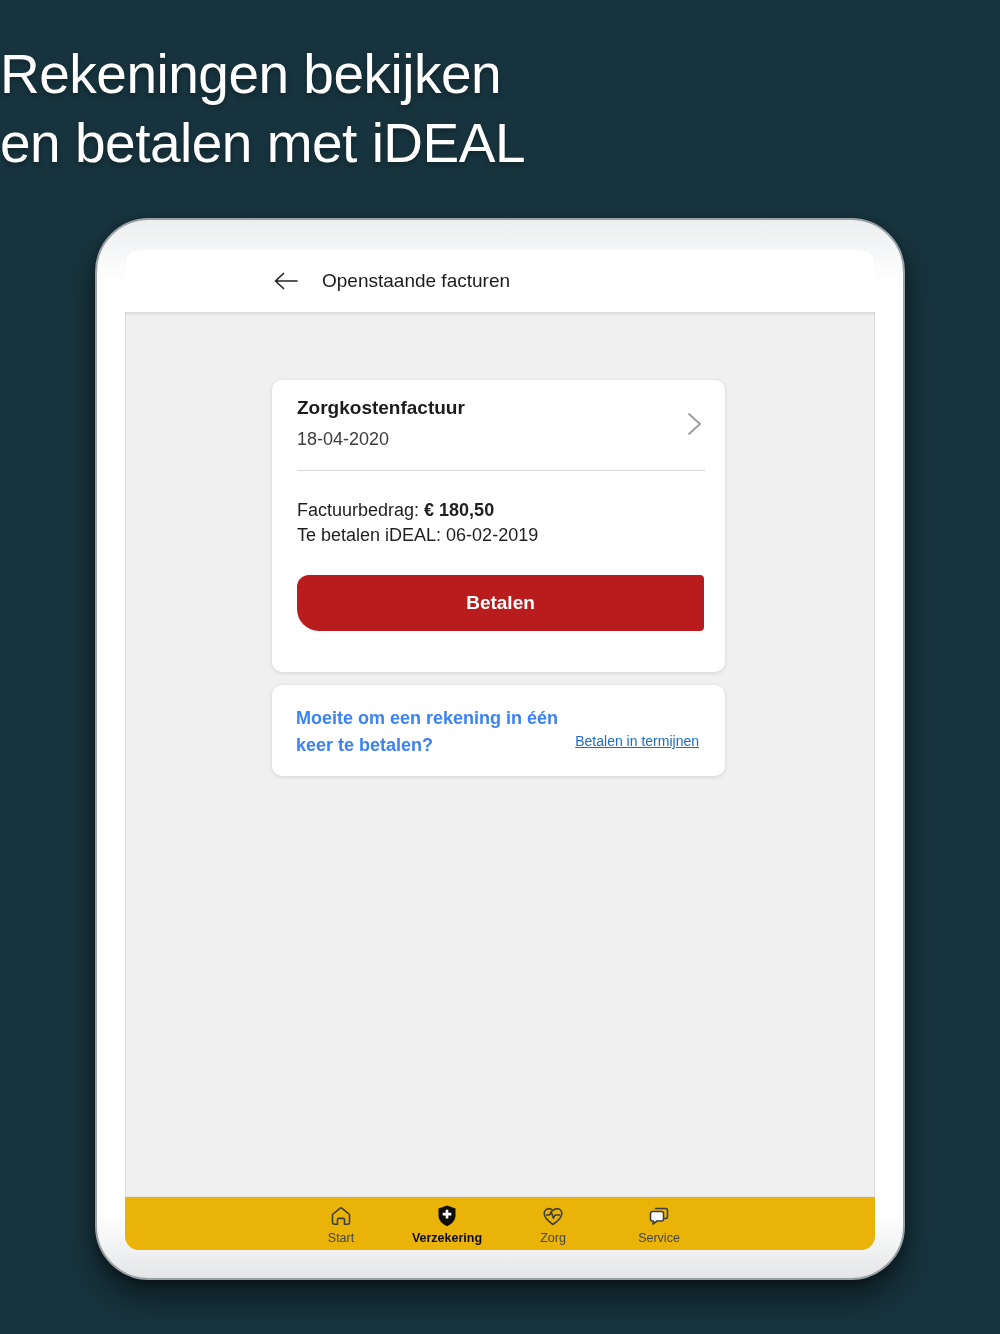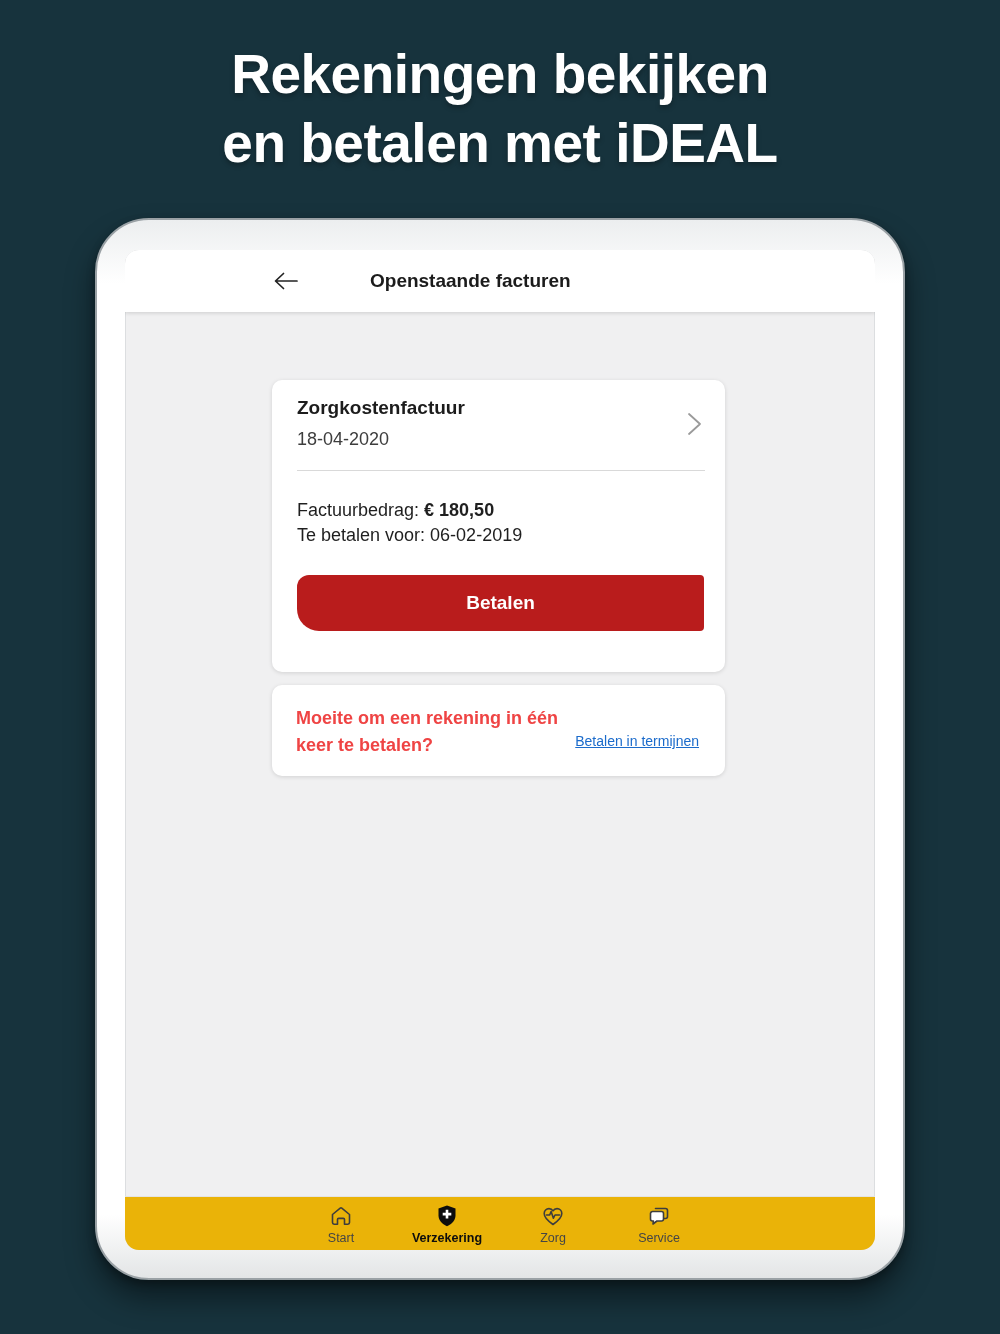--- a/index.html
+++ b/index.html
@@ -7,22 +7,22 @@
   body {
     position:relative;
     background:#17333d;
     font-family:"Liberation Sans", sans-serif;
     overflow:hidden;
   }
 
   
   .hero {
     position:absolute; top:40px; left:0; width:1000px;
-    text-align:center; color:#ffffff;
-    font-weight:bold; font-size:55px; line-height:69px;
+    text-align:left; color:#ffffff;
+    font-weight:normal; font-size:55px; line-height:69px;
     letter-spacing:-0.5px;
     text-shadow:0 3px 5px rgba(0,0,0,0.28);
   }
 
   
   .device {
     position:absolute; left:95px; top:218px;
     width:810px; height:1062px;
     background:linear-gradient(180deg,#eceeef 0%,#ffffff 6%,#ffffff 94%,#e3e5e6 100%);
     border:2px solid #9aa1a5;
@@ -47,21 +47,21 @@
   }
   .back-btn {
     position:absolute; left:146px; top:17px;
     width:30px; height:28px;
     display:flex; align-items:center; justify-content:center;
     cursor:pointer;
   }
   .appbar-title {
     position:absolute; left:197px; top:50%;
     transform:translateY(-50%);
-    font-size:19px; font-weight:bold; color:#1b1b1b;margin-left:48px;
+    font-size:19px; font-weight:normal; color:#1b1b1b;
   }
 
   
   .card {
     position:absolute; left:147px; width:453px;
     background:#ffffff; border-radius:10px;
     box-shadow:0 1px 4px rgba(0,0,0,0.13);
   }
   .invoice-card { top:130px; height:292px; }
   .installments-card { top:435px; height:91px; }
@@ -92,21 +92,21 @@
     border:none;
     border-radius:12px 4px 4px 22px;
     color:#ffffff; font-weight:bold; font-size:19px;
     font-family:"Liberation Sans", sans-serif;
     display:flex; align-items:center; justify-content:center;
     cursor:pointer;
   }
 
   .question {
     position:absolute; left:24px; top:20px;
-    font-size:18px; font-weight:bold; color:#ef4444; line-height:27px;
+    font-size:18px; font-weight:bold; color:#3b82f6; line-height:27px;
   }
   .installments-link {
     position:absolute; right:26px; top:48px;
     font-size:14px; color:#1b6bcb;
     text-decoration:underline;
     cursor:pointer;
   }
 
   
   .tabbar {
@@ -146,21 +146,21 @@
     </div>
 
     <div class="card invoice-card">
       <div class="invoice-title">Zorgkostenfactuur</div>
       <div class="invoice-date">18-04-2020</div>
       <svg class="invoice-chevron" viewBox="0 0 26 28" fill="none">
         <path d="M8 4 L19 14 L8 24" stroke="#9a9a9a" stroke-width="1.8" stroke-linecap="round" stroke-linejoin="round"></path>
       </svg>
       <div class="invoice-divider"></div>
       <div class="invoice-amount"><span>Factuurbedrag: </span><span class="bold-val">€ 180,50</span></div>
-      <div class="invoice-due"><span>Te betalen voor: </span><span>06-02-2019</span></div>
+      <div class="invoice-due"><span>Te betalen iDEAL: </span><span>06-02-2019</span></div>
       <button class="pay-button">Betalen</button>
     </div>
 
     <div class="card installments-card">
       <div class="question">
         <div>Moeite om een rekening in één</div>
         <div>keer te betalen?</div>
       </div>
       <a class="installments-link">Betalen in termijnen</a>
     </div>

